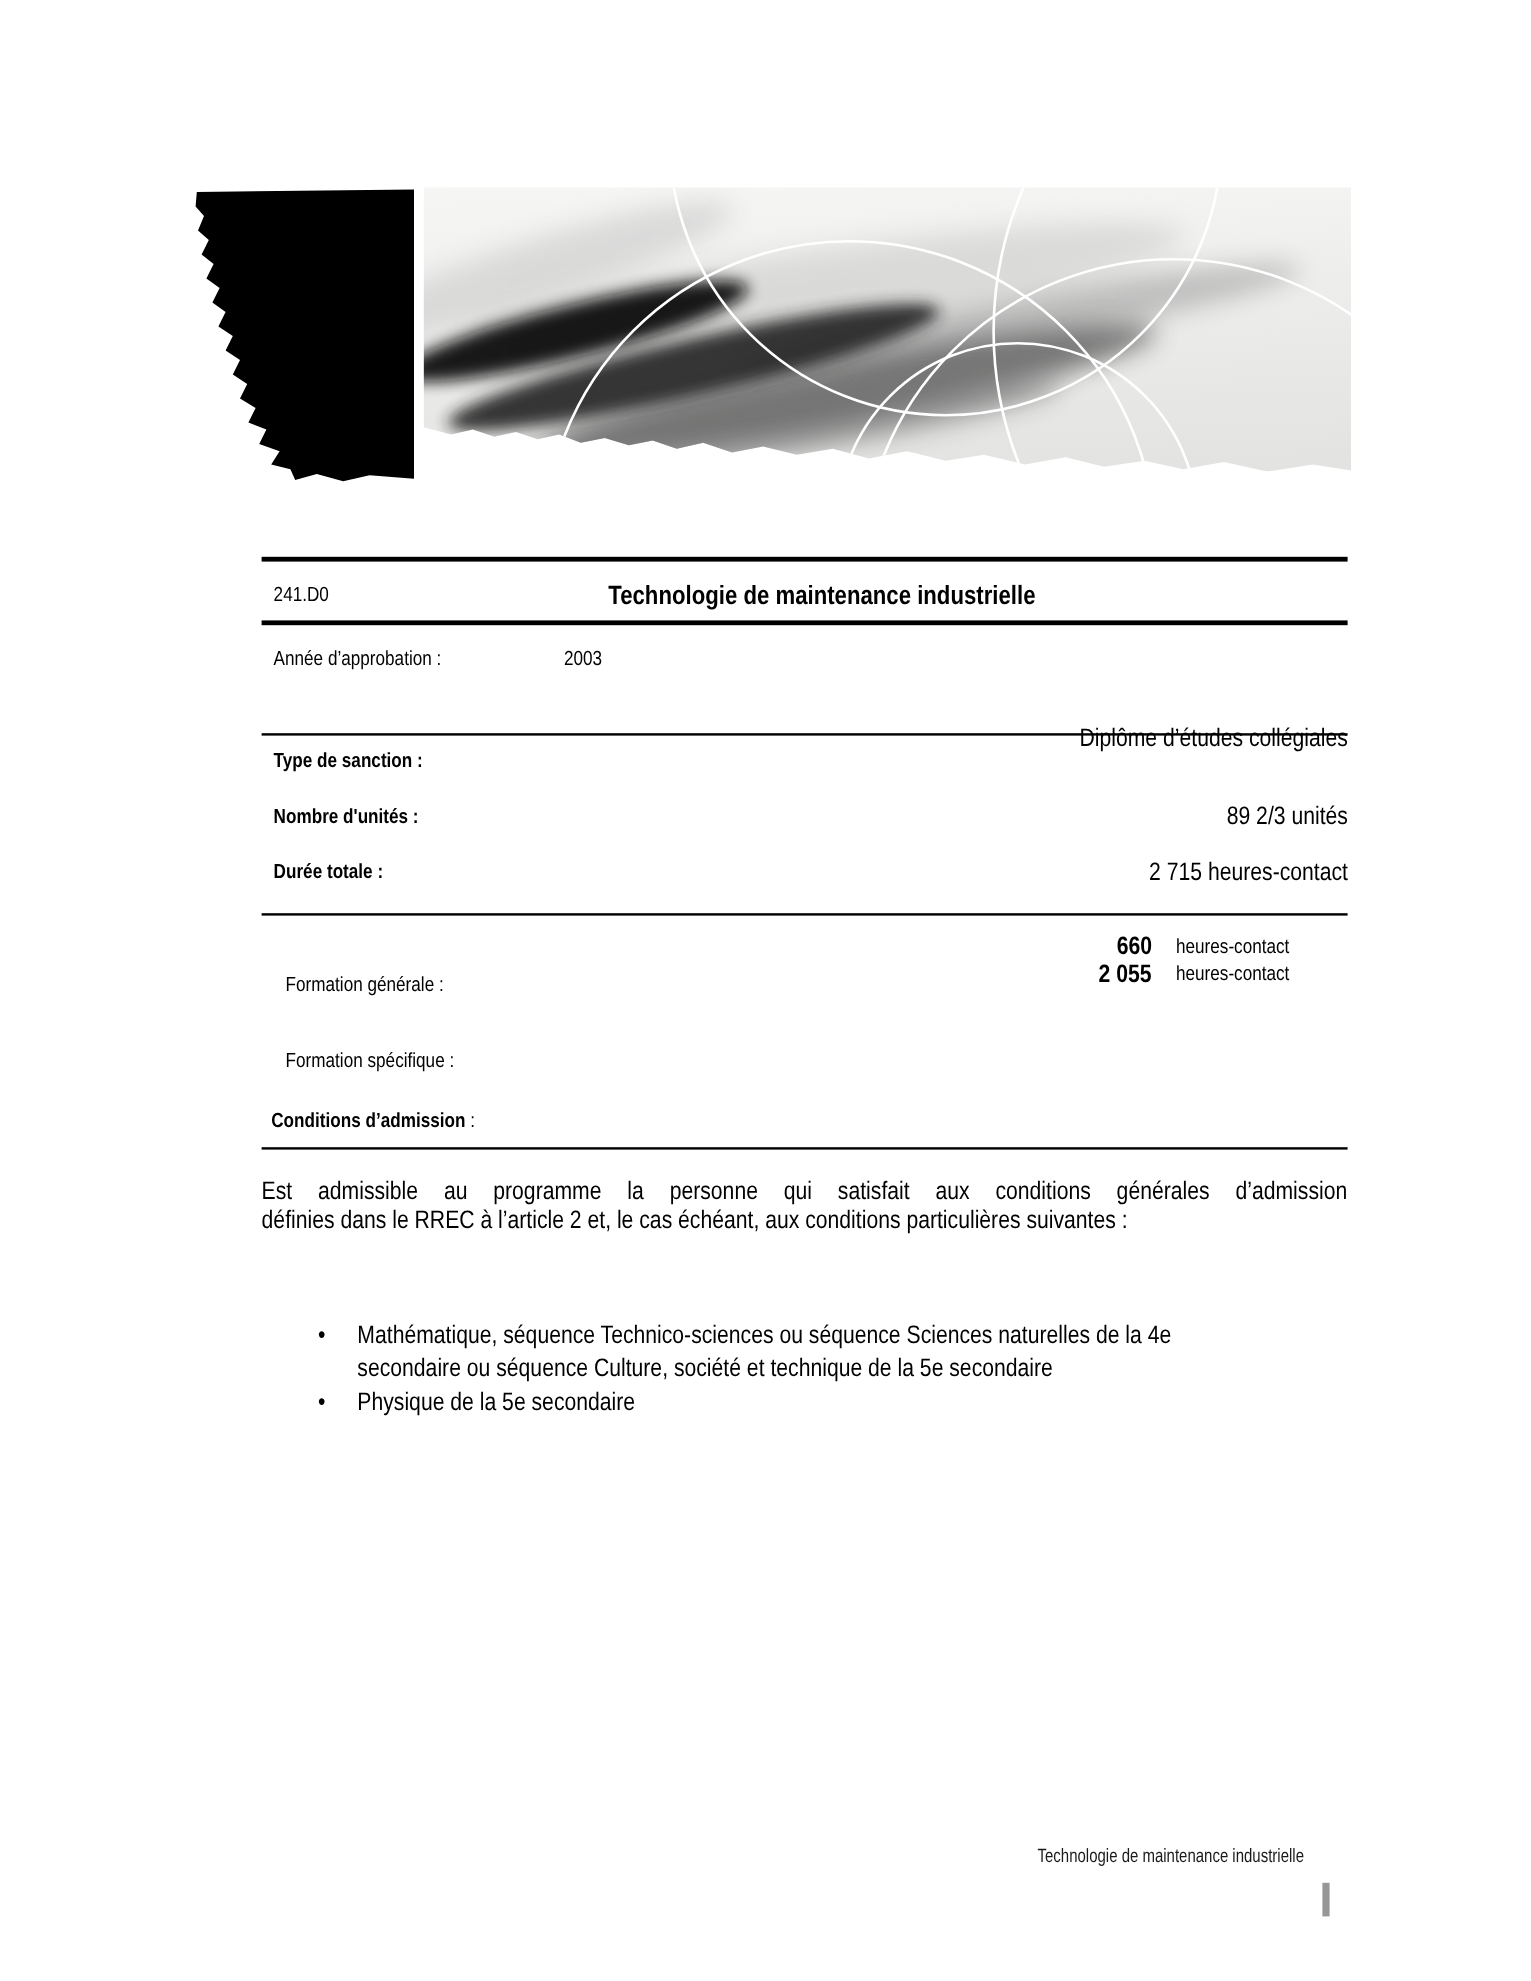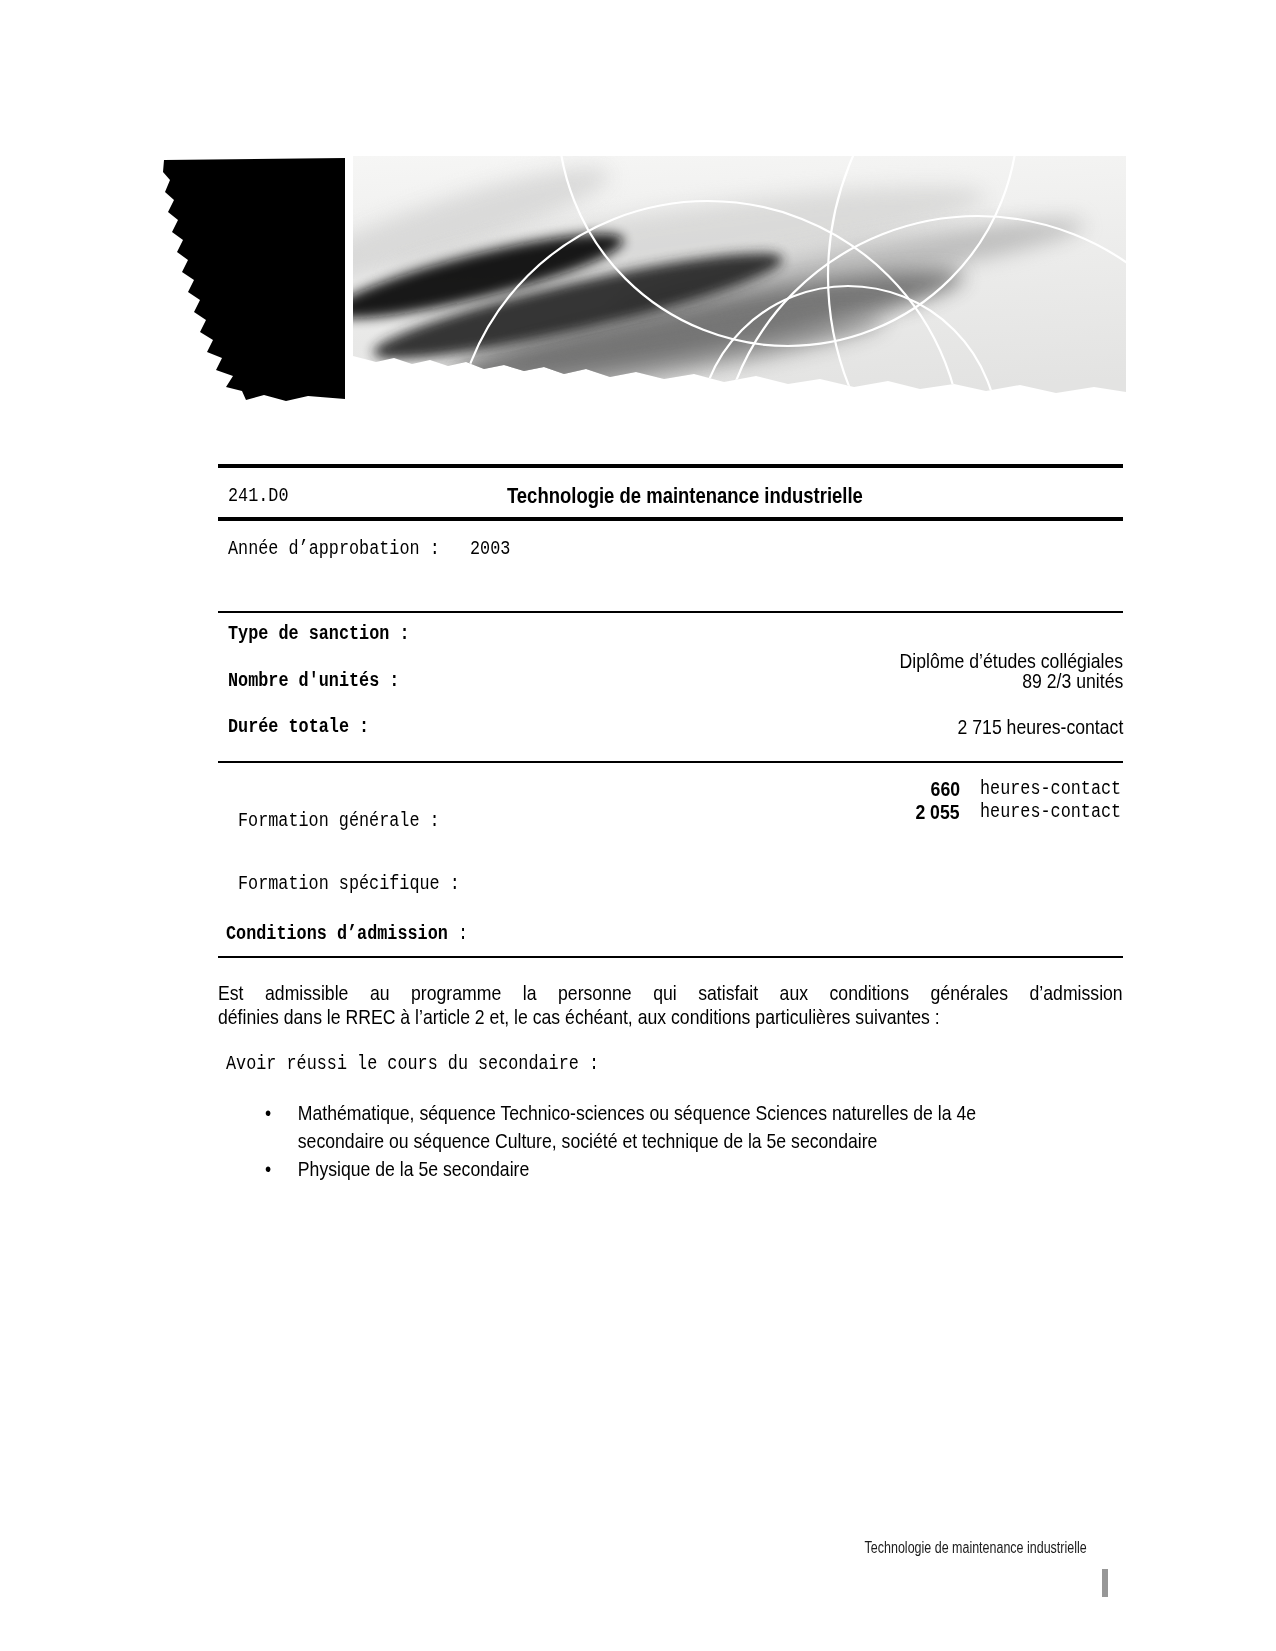--- a/index.html
+++ b/index.html
@@ -7,21 +7,21 @@
   .page{
     position:relative;width:1276px;height:1651px;background:#fff;
     font-family:"Liberation Sans",sans-serif;color:#000;overflow:hidden;
   }
   .abs{position:absolute;}
   
   .rule{position:absolute;left:218px;width:905px;background:#000;}
   .rule.thick{height:4px;}
   .rule.thin{height:2px;}
   
-  .t{font-size:20px;line-height:26px;white-space:nowrap;font-family:Liberation Mono, monospace;}
+  .t{font-size:17px;line-height:26px;white-space:nowrap;}
   .bold{font-weight:bold;}
   
   .sx{display:inline-block;transform:scaleX(.84);transform-origin:0 50%;white-space:nowrap;}
   .sxr{display:inline-block;transform:scaleX(.84);transform-origin:100% 50%;white-space:nowrap;}
   .sxc{display:inline-block;transform:scaleX(.84);transform-origin:50% 50%;white-space:nowrap;}
   
   .header-art{position:absolute;left:148px;top:156px;width:978px;height:256px;}
   
   .code{position:absolute;left:228px;top:483px;}
   .title-row{position:absolute;left:232px;top:482px;width:905px;text-align:center;
@@ -94,21 +94,21 @@
   <div class="code t"><span class="sx">241.D0</span></div>
   <div class="title-row"><span class="sxc">Technologie de maintenance industrielle</span></div>
   <div class="rule thick" style="top:517px"></div>
 
   <div class="lbl t" style="top:536px"><span class="sx">Année d’approbation :</span></div>
   <div class="abs t" style="left:470px;top:536px"><span class="sx">2003</span></div>
 
   <div class="rule thin" style="top:611px"></div>
 
   <div class="lbl t bold" style="top:621px"><span class="sx">Type de sanction :</span></div>
-  <div class="val" style="top:648px"><span class="sxr">Diplôme d’études collégiales</span></div>
+  <div class="val" style="top:603px"><span class="sxr">Diplôme d’études collégiales</span></div>
 
   <div class="lbl t bold" style="top:668px"><span class="sx">Nombre d'unités :</span></div>
   <div class="val" style="top:668px"><span class="sxr">89 2/3 unités</span></div>
 
   <div class="lbl t bold" style="top:714px"><span class="sx">Durée totale :</span></div>
   <div class="val" style="top:714px"><span class="sxr">2 715 heures-contact</span></div>
 
   <div class="rule thin" style="top:761px"></div>
 
   <div class="sublbl t" style="top:776px"><span class="sx">Formation générale :</span></div>
@@ -120,21 +120,20 @@
   <div class="bunit t" style="top:799px"><span class="sx">heures-contact</span></div>
 
   <div class="abs t" style="left:226px;top:921px"><span class="sx"><span class="bold">Conditions d’admission</span><span> :</span></span></div>
   <div class="rule thin" style="top:956px"></div>
 
   <div class="intro">
     <div class="jl">Est admissible au programme la personne qui satisfait aux conditions générales d’admission</div>
     <div>définies dans le RREC à l’article 2 et, le cas échéant, aux conditions particulières suivantes :</div>
   </div>
 
-  <div class="lead t"><span class="sx">Avoir réussi le cours du secondaire :</span></div>
 
   <ul class="bullets">
     <li>Mathématique, séquence Technico-sciences ou séquence Sciences naturelles de la 4e secondaire ou séquence Culture, société et technique de la 5e secondaire</li>
     <li>Physique de la 5e secondaire</li>
   </ul>
 
   <div class="footer-text"><span class="fsx">Technologie de maintenance industrielle</span></div>
   <div class="footer-bar"></div>
 
 </div>

